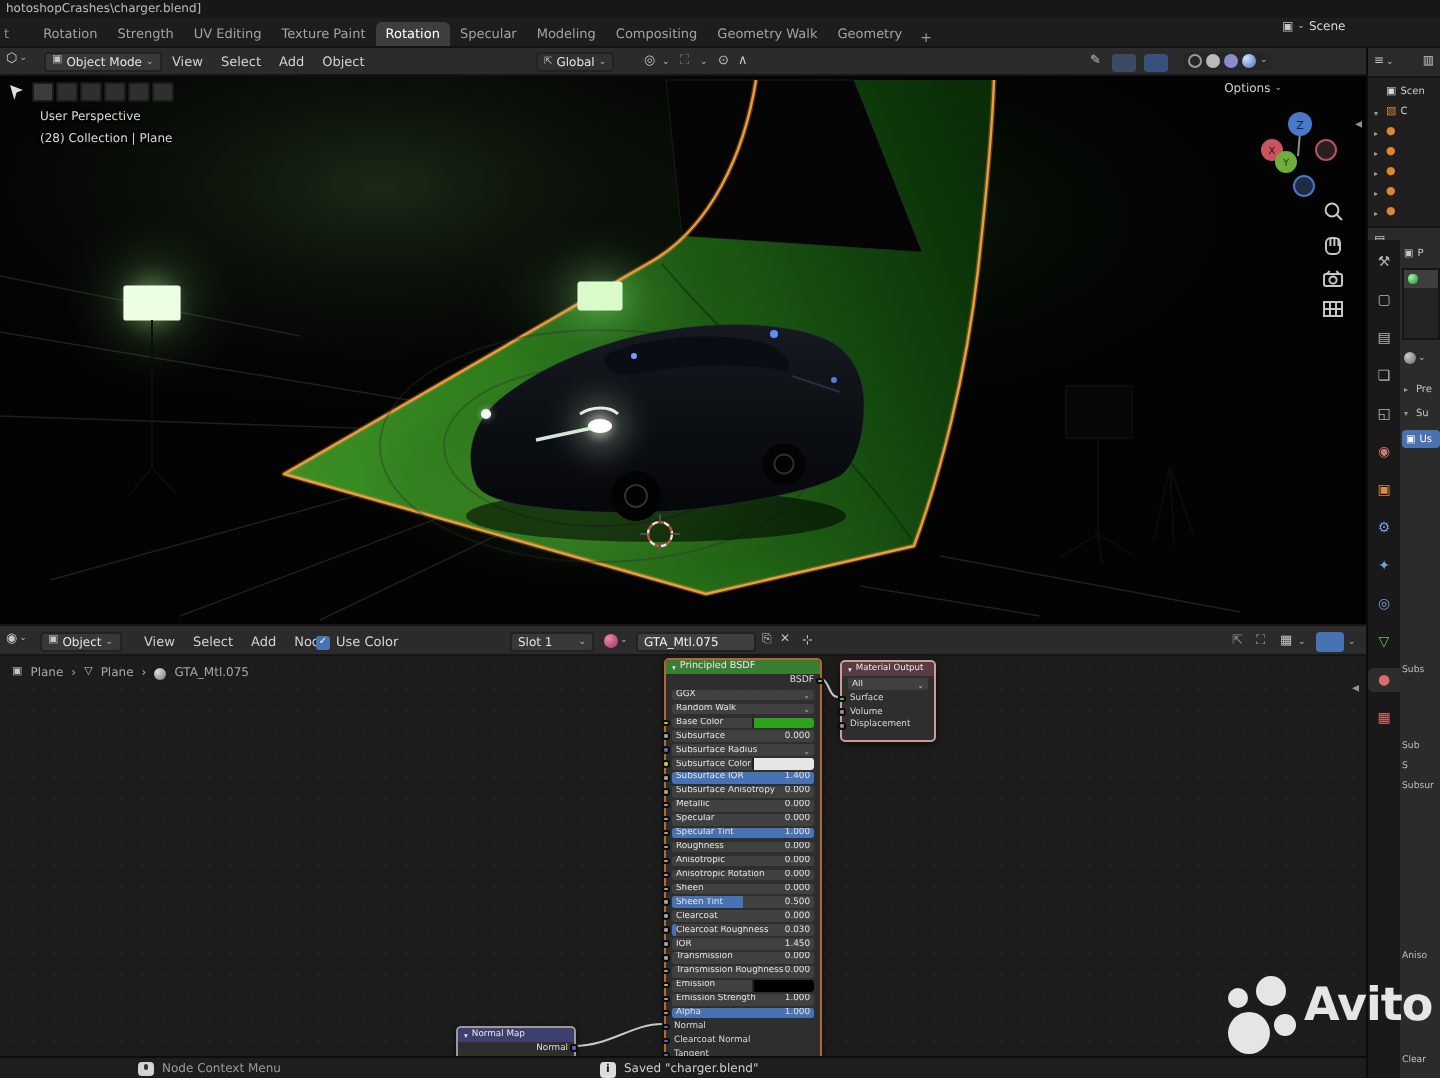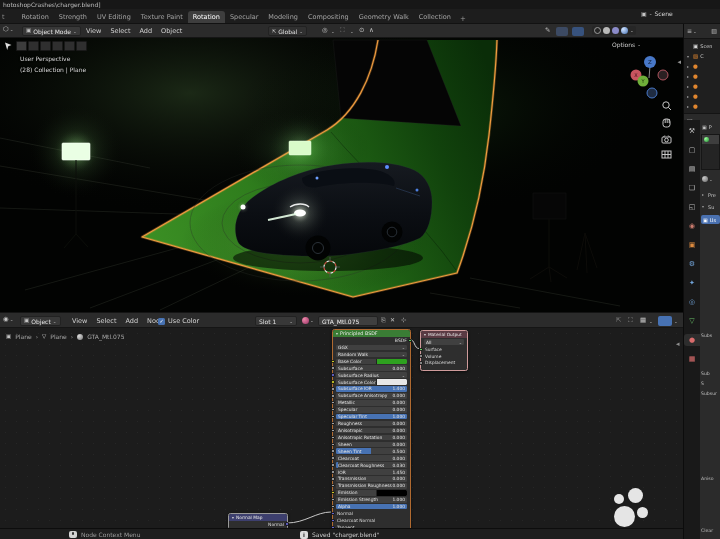--- a/index.html
+++ b/index.html
@@ -78,21 +78,21 @@
     <div id="tabs">
         <div class="tab">Rotation</div>
         <div class="tab">Strength</div>
         <div class="tab">UV Editing</div>
         <div class="tab">Texture Paint</div>
         <div class="tab active">Rotation</div>
         <div class="tab">Specular</div>
         <div class="tab">Modeling</div>
         <div class="tab">Compositing</div>
         <div class="tab">Geometry Walk</div>
-        <div class="tab">Collection</div>
+        <div class="tab">Geometry</div>
       </div>
     <span class="plus">+</span>
   </div>
   <div class="abs" style="left:641px;top:10px;display:flex;align-items:center;gap:2px">
     <span class="icn" style="font-size:6px">▣</span>
     <span class="chev">⌄</span>
     <span style="font-size:6px;color:#d8d8d8">Scene</span>
   </div>
 
   <div class="abs ed-header" style="left:0;top:24px;width:683px;height:14px">
@@ -724,15 +724,16 @@
         <span class="frag" style="left: 17px; top: 452px;">Aniso</span>
         <span class="frag" style="left: 17px; top: 504px;">Clear</span>
       </div>
   </div>
 
   <div id="watermark" class="abs">
     <span class="wm-c" style="left:8px;top:12px;width:10px;height:10px"></span>
     <span class="wm-c" style="left:22px;top:6px;width:15px;height:15px"></span>
     <span class="wm-c" style="left:8px;top:24px;width:21px;height:21px"></span>
     <span class="wm-c" style="left:31px;top:25px;width:11px;height:11px"></span>
+    <span class="wm-t">Avito</span>
   </div>
 
 </div>
 
 </body></html>

